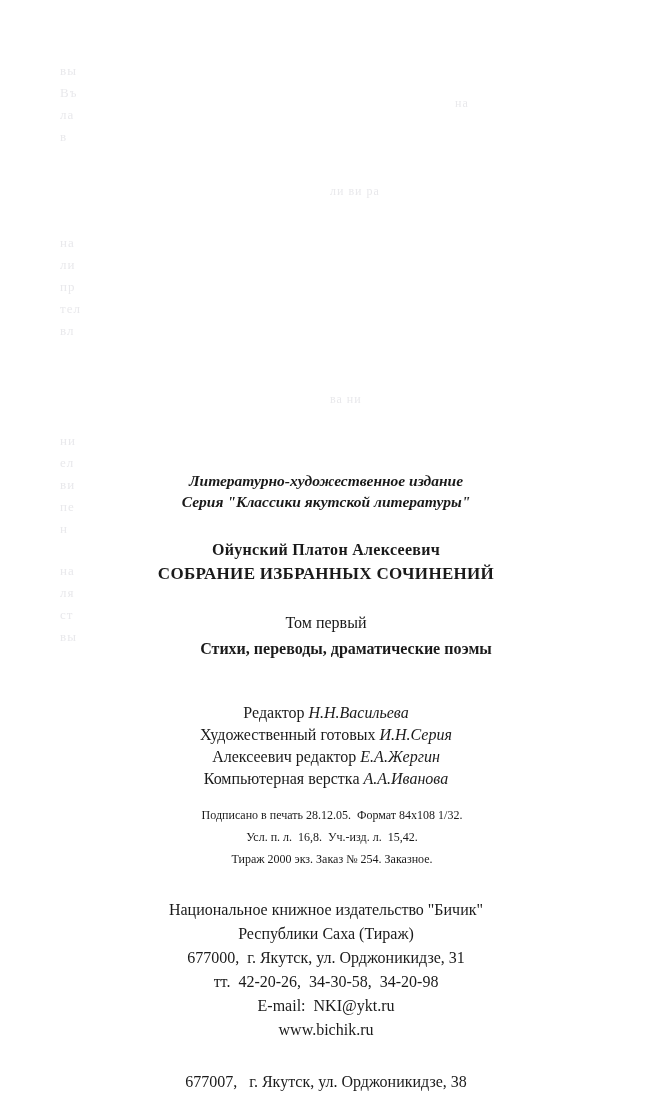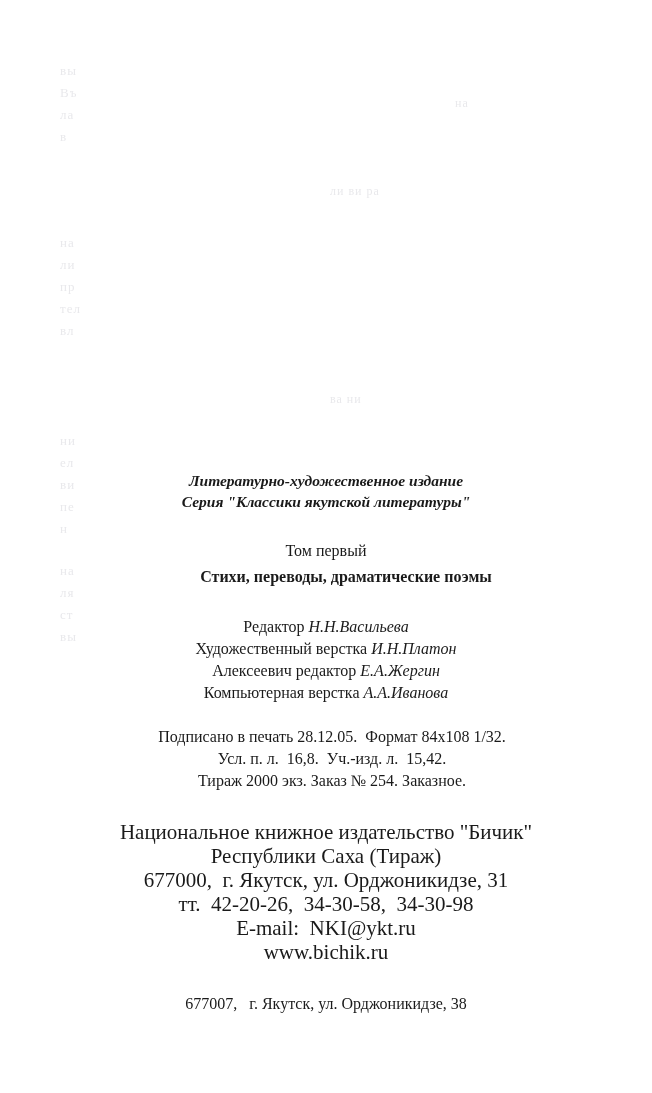--- a/index.html
+++ b/index.html
@@ -86,83 +86,87 @@
 
   .credits {
     font-size: 16px;
     line-height: 22px;
   }
   .credits i {
     font-style: italic;
   }
 
   .imprint {
-    font-size: 16px;
+    font-size: 12px;
     line-height: 22px;
     padding-left: 12px;
   }
 
   .publisher {
-    font-size: 21px;
+    font-size: 16px;
     line-height: 24px;
   }
 
   .printed {
     font-size: 16px;
     line-height: 24px;
   }
 
   .sp-b1 { margin-bottom: 26px; }
   .sp-b2 { margin-bottom: 24px; }
-  .sp-b3 { margin-bottom: 26px; }
-  .sp-b4 { margin-bottom: 22px; }
+  .sp-b3 { margin-bottom: 40px; }
+  .sp-b4 { margin-bottom: 14px; }
   .sp-b5 { margin-bottom: 28px; }
 </style>
 </head>
 <body>
 
 <div class="ghost g1">вы<br>Въ<br>ла<br>в</div>
 <div class="ghost g2">на<br>ли<br>пр<br>тел<br>вл</div>
 <div class="ghost g3">ни<br>ел<br>ви<br>пе<br>н</div>
 <div class="ghost g4">на<br>ля<br>ст<br>вы</div>
 <div class="ghost g5">ли ви ра</div>
 <div class="ghost g6">на</div>
 <div class="ghost g7">ва ни</div>
 
 <div class="colophon">
 
   <div class="block series sp-b1">
     <span class="line">Литературно-художественное издание</span>
     <span class="line">Серия "Классики якутской литературы"</span>
   </div>
 
+  <div class="block sp-b2">
+    <span class="line author">Ойунский Платон Алексеевич</span>
+    <span class="line worktitle">СОБРАНИЕ ИЗБРАННЫХ СОЧИНЕНИЙ</span>
+  </div>
 
   <div class="block sp-b3">
     <span class="line volume">Том первый</span>
     <span class="line subtitle">Стихи, переводы, драматические поэмы</span>
   </div>
 
   <div class="block credits sp-b4">
     <span class="line"><span>Редактор </span><i>Н.Н.Васильева</i></span>
-    <span class="line"><span>Художественный верстка </span><i>И.Н.Платон</i></span>
+    <span class="line"><span>Художественный готовых </span><i>И.Н.Серия</i></span>
     <span class="line"><span>Алексеевич редактор </span><i>Е.А.Жергин</i></span>
     <span class="line"><span>Компьютерная верстка </span><i>А.А.Иванова</i></span>
   </div>
 
   <div class="block imprint sp-b5">
     <span class="line">Подписано в печать 28.12.05.  Формат 84х108 1/32.</span>
     <span class="line">Усл. п. л.  16,8.  Уч.-изд. л.  15,42.</span>
     <span class="line">Тираж 2000 экз. Заказ № 254. Заказное.</span>
   </div>
 
   <div class="block publisher sp-b5">
     <span class="line">Национальное книжное издательство "Бичик"</span>
     <span class="line">Республики Саха (Тираж)</span>
     <span class="line">677000,  г. Якутск, ул. Орджоникидзе, 31</span>
-    <span class="line">тт.  42-20-26,  34-30-58,  34-30-98</span>
+    <span class="line">тт.  42-20-26,  34-30-58,  34-20-98</span>
     <span class="line">E-mail:  NKI@ykt.ru</span>
     <span class="line">www.bichik.ru</span>
   </div>
 
   <div class="block printed">
     <span class="line">677007,   г. Якутск, ул. Орджоникидзе, 38</span>
   </div>
 
 </div>
 

